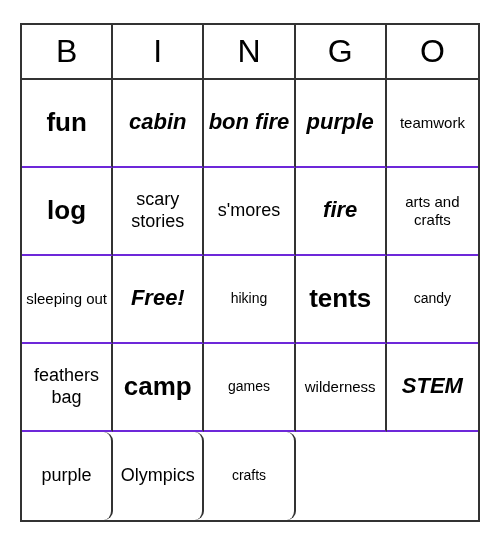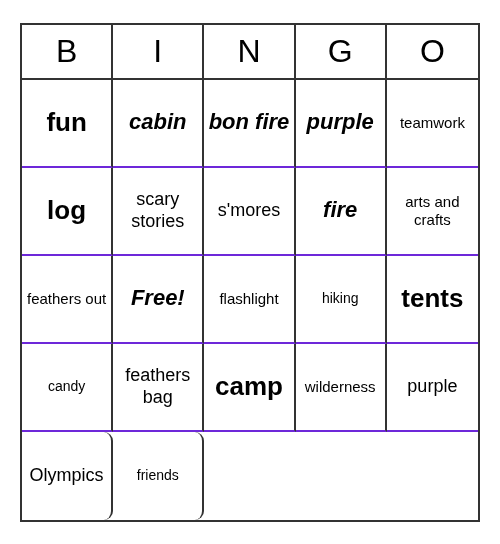--- a/index.html
+++ b/index.html
@@ -98,49 +98,52 @@
       <div class="bingo-cell">
         <span class="cell-text size-sm">s'mores</span>
       </div>
       <div class="bingo-cell">
         <span class="cell-text size-lg">fire</span>
       </div>
       <div class="bingo-cell">
         <span class="cell-text size-xs">arts and crafts</span>
       </div>
       <div class="bingo-cell">
-        <span class="cell-text size-xs">feathers out</span>
+        <span class="cell-text size-xs">sleeping out</span>
       </div>
       <div class="bingo-cell">
         <span class="cell-text size-lg">Free!</span>
-      </div>
-      <div class="bingo-cell">
-        <span class="cell-text size-xs">flashlight</span>
       </div>
       <div class="bingo-cell">
         <span class="cell-text size-md">hiking</span>
       </div>
       <div class="bingo-cell">
         <span class="cell-text size-xl">tents</span>
       </div>
       <div class="bingo-cell">
         <span class="cell-text size-md">candy</span>
       </div>
       <div class="bingo-cell">
         <span class="cell-text size-sm">feathers bag</span>
       </div>
       <div class="bingo-cell">
         <span class="cell-text size-xl">camp</span>
       </div>
       <div class="bingo-cell">
+        <span class="cell-text size-md">games</span>
+      </div>
+      <div class="bingo-cell">
         <span class="cell-text size-xs">wilderness</span>
+      </div>
+      <div class="bingo-cell">
+        <span class="cell-text size-lg">STEM</span>
       </div>
       <div class="bingo-cell">
         <span class="cell-text size-sm">purple</span>
       </div>
       <div class="bingo-cell">
         <span class="cell-text size-sm">Olympics</span>
       </div>
       <div class="bingo-cell">
-        <span class="cell-text size-md">friends</span>
+        <span class="cell-text size-md">crafts</span>
       </div>
     </div>
 </div>
 
 </body></html>

